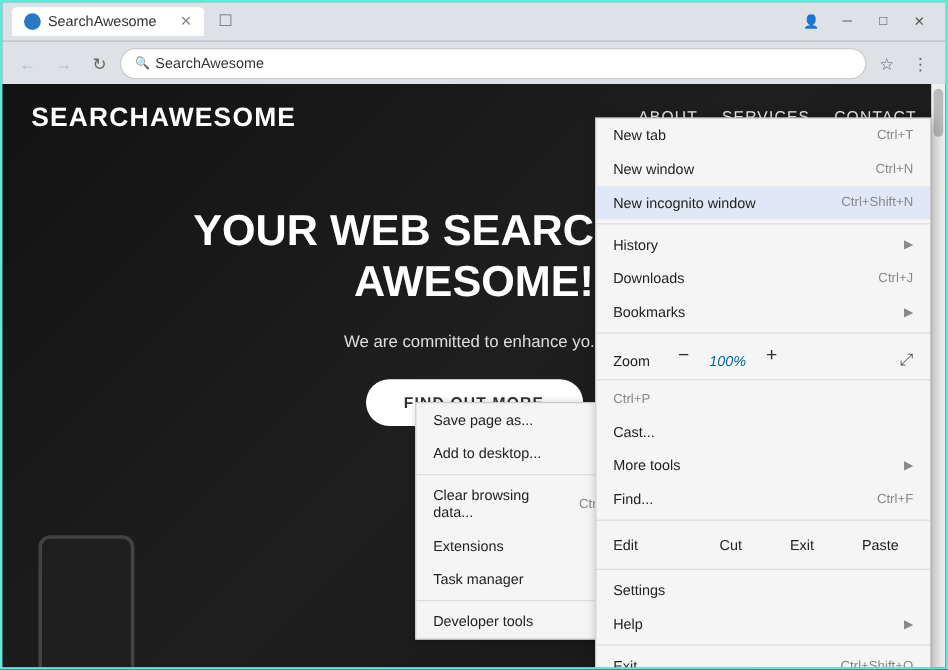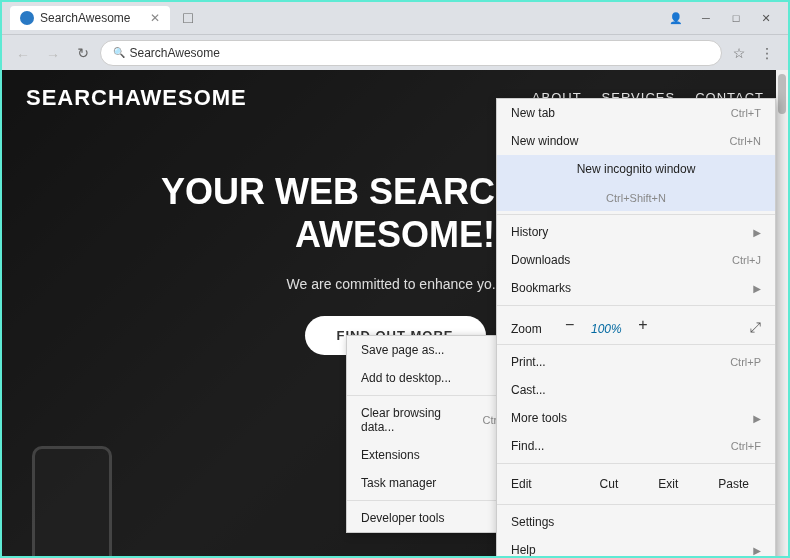--- a/index.html
+++ b/index.html
@@ -52,21 +52,21 @@
     
     .ctx-menu-small { position: absolute; top: 265px; left: 344px; width: 220px; background: #f5f5f5; border: 1px solid #ccc; box-shadow: 2px 2px 8px rgba(0,0,0,0.3); font-size: 12px; pointer-events: all; }
     .ctx-item { display: flex; align-items: center; justify-content: space-between; padding: 7px 14px; cursor: pointer; color: #222; gap: 16px; }
     .ctx-item-label { flex: 1; }
     .ctx-item-shortcut { color: #888; font-size: 11px; text-align: right; }
     .ctx-divider { height: 1px; background: #ddd; margin: 3px 0; }
 
     
     .ctx-menu-large { position: absolute; top: 28px; right: 12px; width: 280px; background: #f5f5f5; border: 1px solid #ccc; box-shadow: 2px 2px 10px rgba(0,0,0,0.3); font-size: 12px; pointer-events: all; }
     .ctx-item-has-sub::after { content: '▶'; font-size: 10px; color: #888; margin-left: 8px; }
-    .ctx-item.highlighted { background: #e0e8f8; flex-direction: column; }
+    .ctx-item.highlighted { background: #e0e8f8; }
     .ctx-edit-group { display: flex; align-items: center; padding: 6px 14px; gap: 16px; }
     .ctx-edit-label { color: #222; }
     .ctx-edit-action { padding: 4px 12px; cursor: pointer; color: #222; border-radius: 2px; }
     .ctx-zoom-row { display: flex; align-items: flex-end; padding: 5px 14px; gap: 8px; }
     .ctx-zoom-label { color: #222; min-width: 40px; }
     .ctx-zoom-minus { cursor: pointer; padding: 2px 6px; color: #333; font-size: 16px; }
     .ctx-zoom-value { color: #0369a1; min-width: 36px; text-align: center; font-style: italic; }
     .ctx-zoom-plus { cursor: pointer; padding: 2px 6px; color: #333; font-size: 16px; }
     .ctx-zoom-expand { margin-left: auto; cursor: pointer; color: #555; font-size: 14px; }
 
@@ -215,21 +215,20 @@
         <div class="ctx-divider"></div>
         <div class="ctx-zoom-row">
           <span class="ctx-zoom-label">Zoom</span>
           <span class="ctx-zoom-minus">−</span>
           <span class="ctx-zoom-value">100%</span>
           <span class="ctx-zoom-plus">+</span>
           <span class="ctx-zoom-expand">⤢</span>
         </div>
         <div class="ctx-divider"></div>
         <div class="ctx-item">
-          <span class="ctx-item-label">Print...</span>
           <span class="ctx-item-shortcut">Ctrl+P</span>
         </div>
         <div class="ctx-item">
           <span class="ctx-item-label">Cast...</span>
         </div>
         <div class="ctx-item ctx-item-has-sub">
           <span class="ctx-item-label">More tools</span>
         </div>
         <div class="ctx-item">
           <span class="ctx-item-label">Find...</span>

